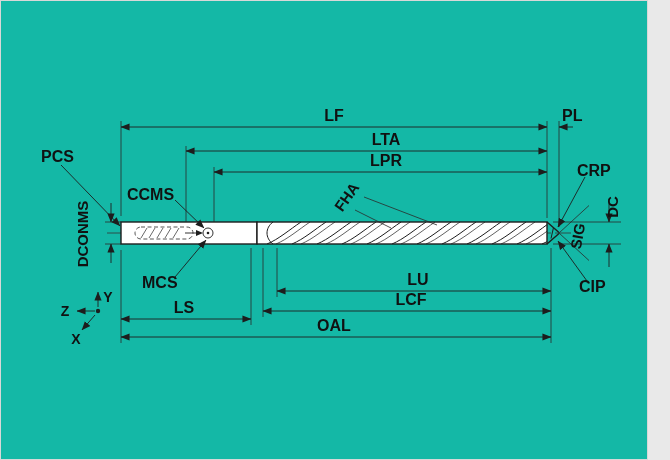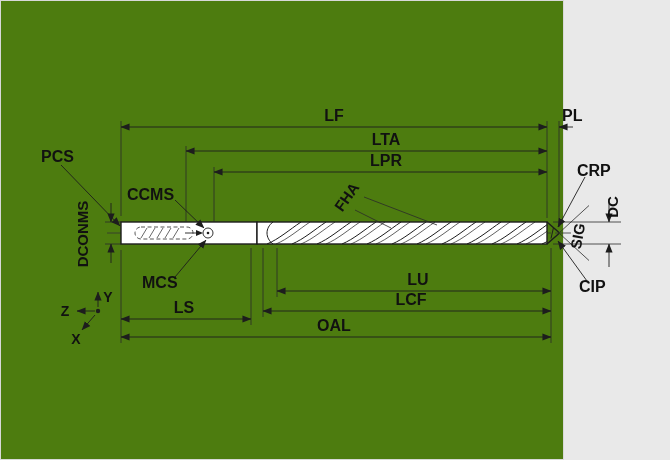--- a/index.html
+++ b/index.html
@@ -1,18 +1,18 @@
 <!DOCTYPE html>
 <html><head>
 <meta charset="utf-8">
 <style>
   html,body{margin:0;padding:0;background:#e9e9e9;}
   .stage{
-    width:564px;height:460px;
-    background:#4d7c0f;
+    width:648px;height:460px;
+    background:#14b8a6;
     border:1px solid #d8d8d8;
     box-sizing:border-box;
     position:relative;
     font-family:"Liberation Sans",sans-serif;
   }
   svg{display:block;}
   .outline{fill:#ffffff;stroke:#1d1d1d;stroke-width:1.4;}
   .thick{stroke:#1d1d1d;stroke-width:1.4;fill:none;}
   .med{stroke:#1d1d1d;stroke-width:1;fill:none;}
   .dim{stroke:#1d1d1d;stroke-width:0.9;fill:none;}

